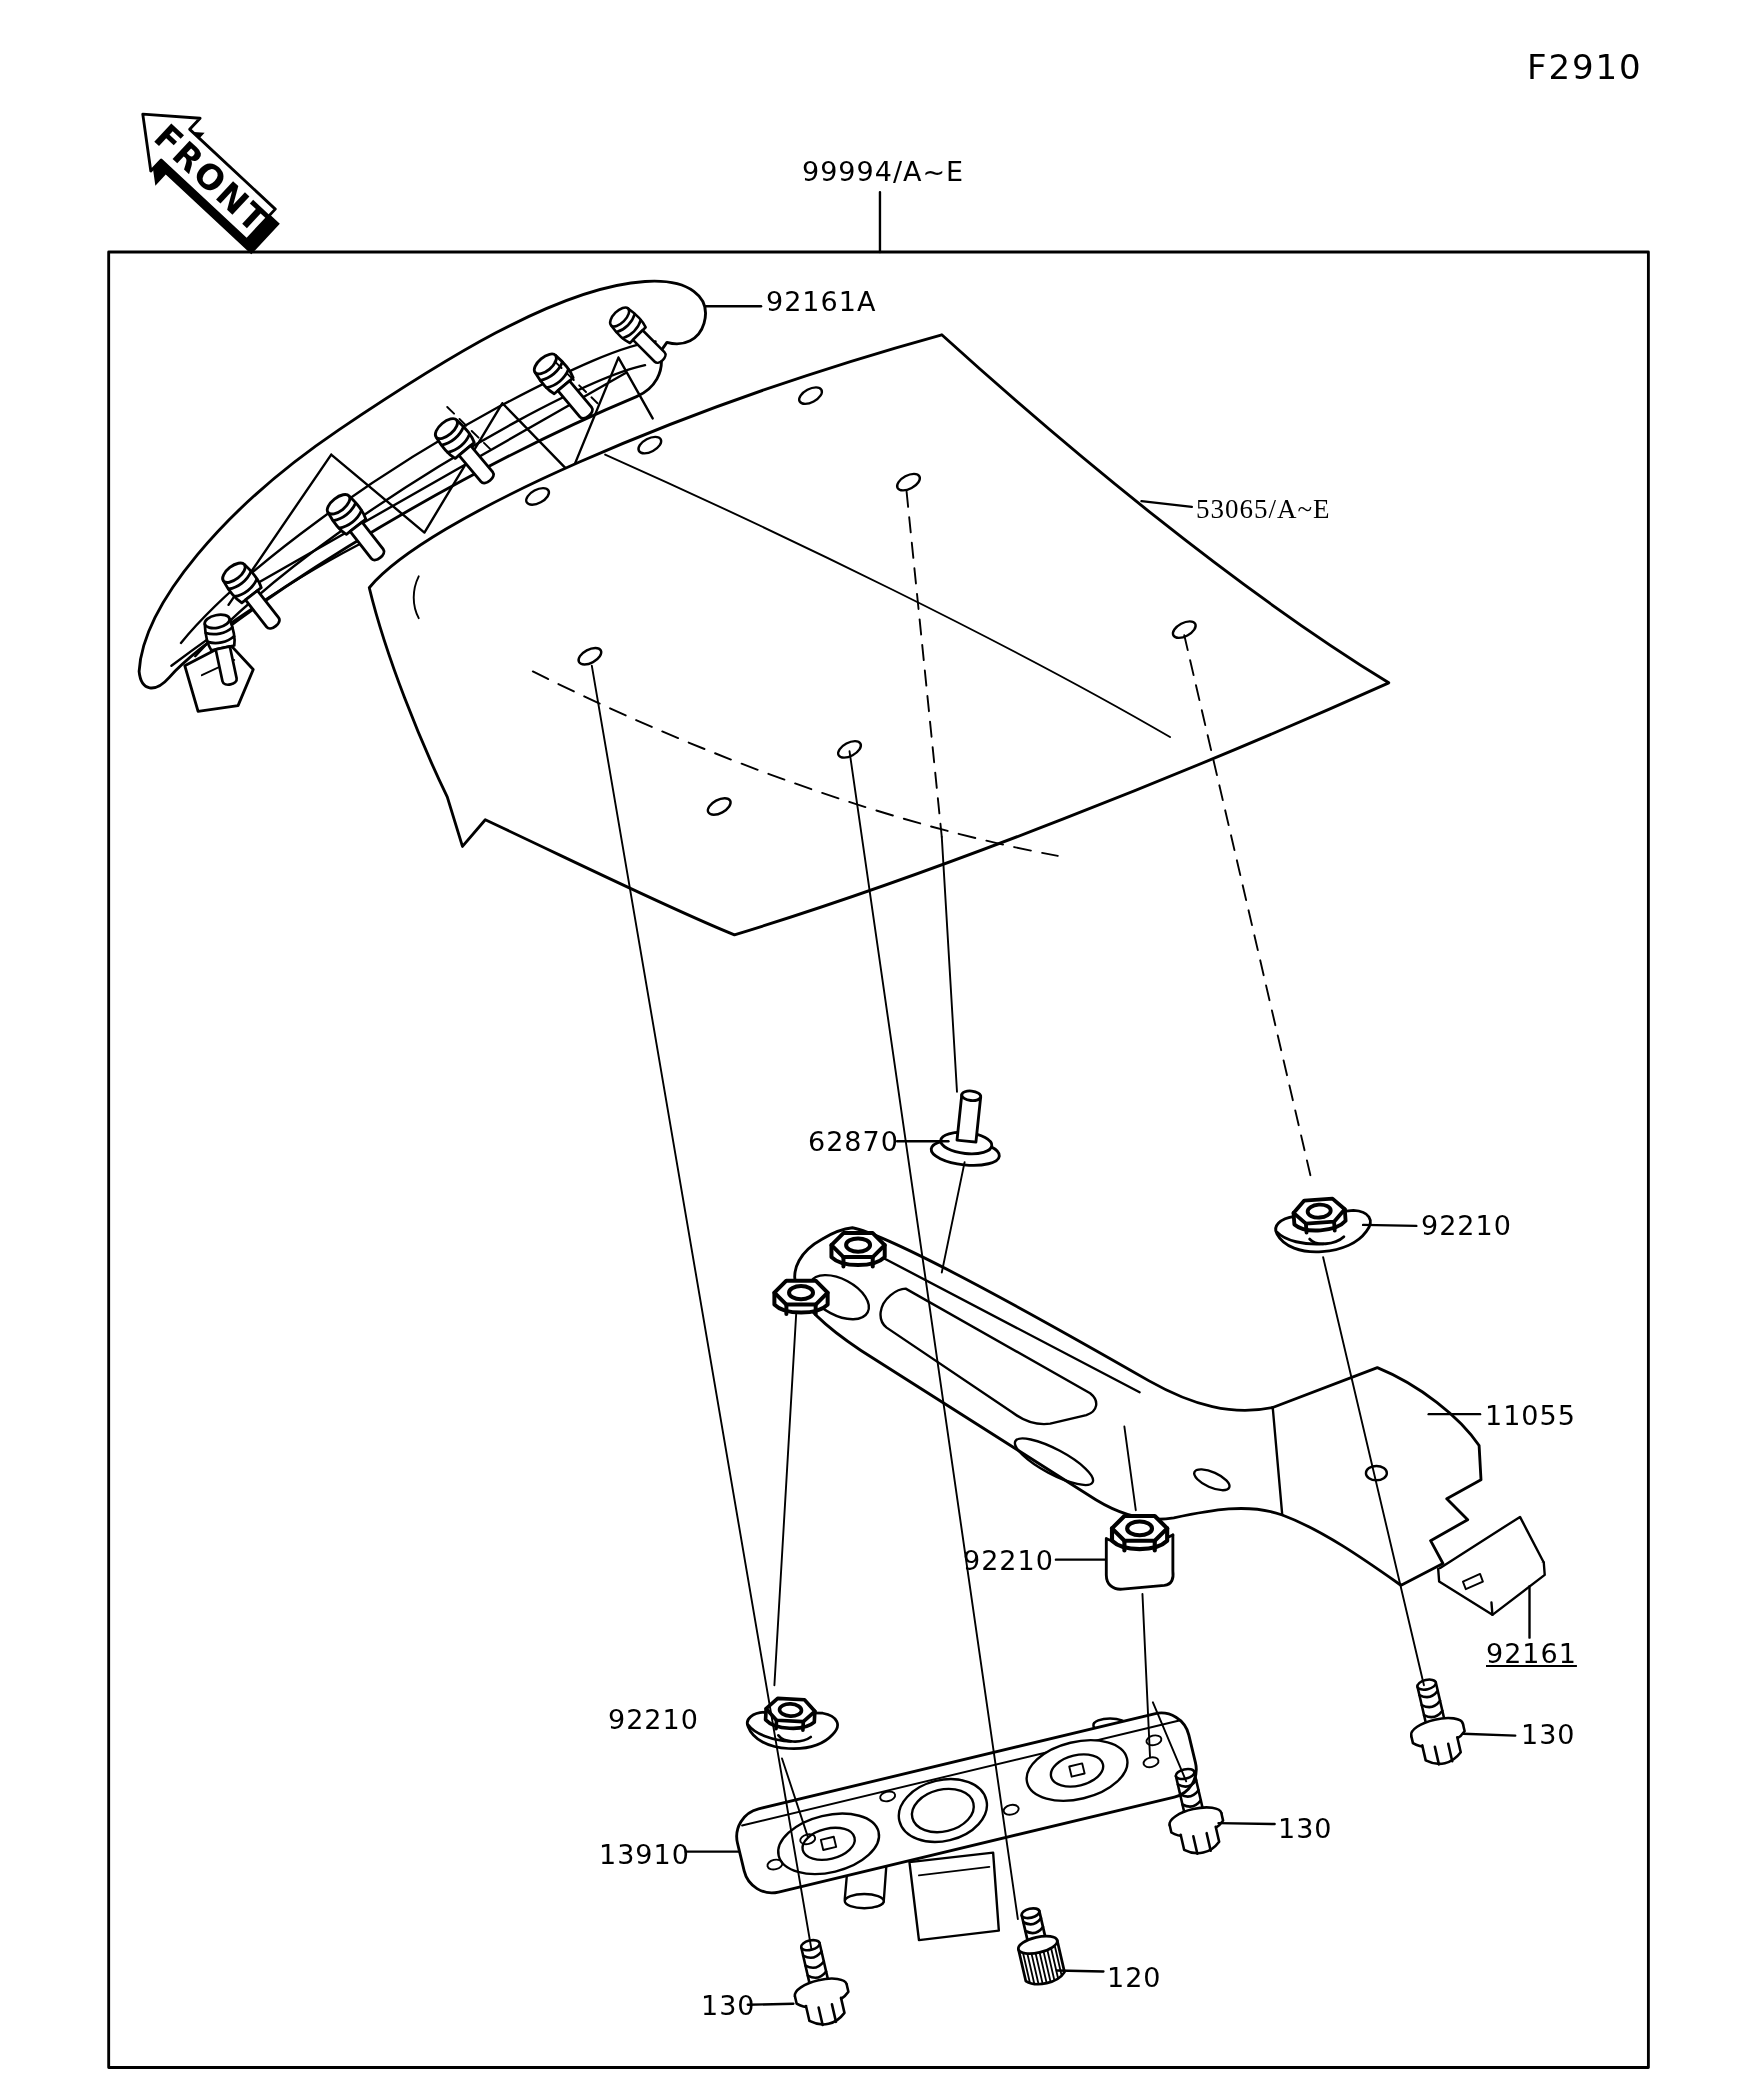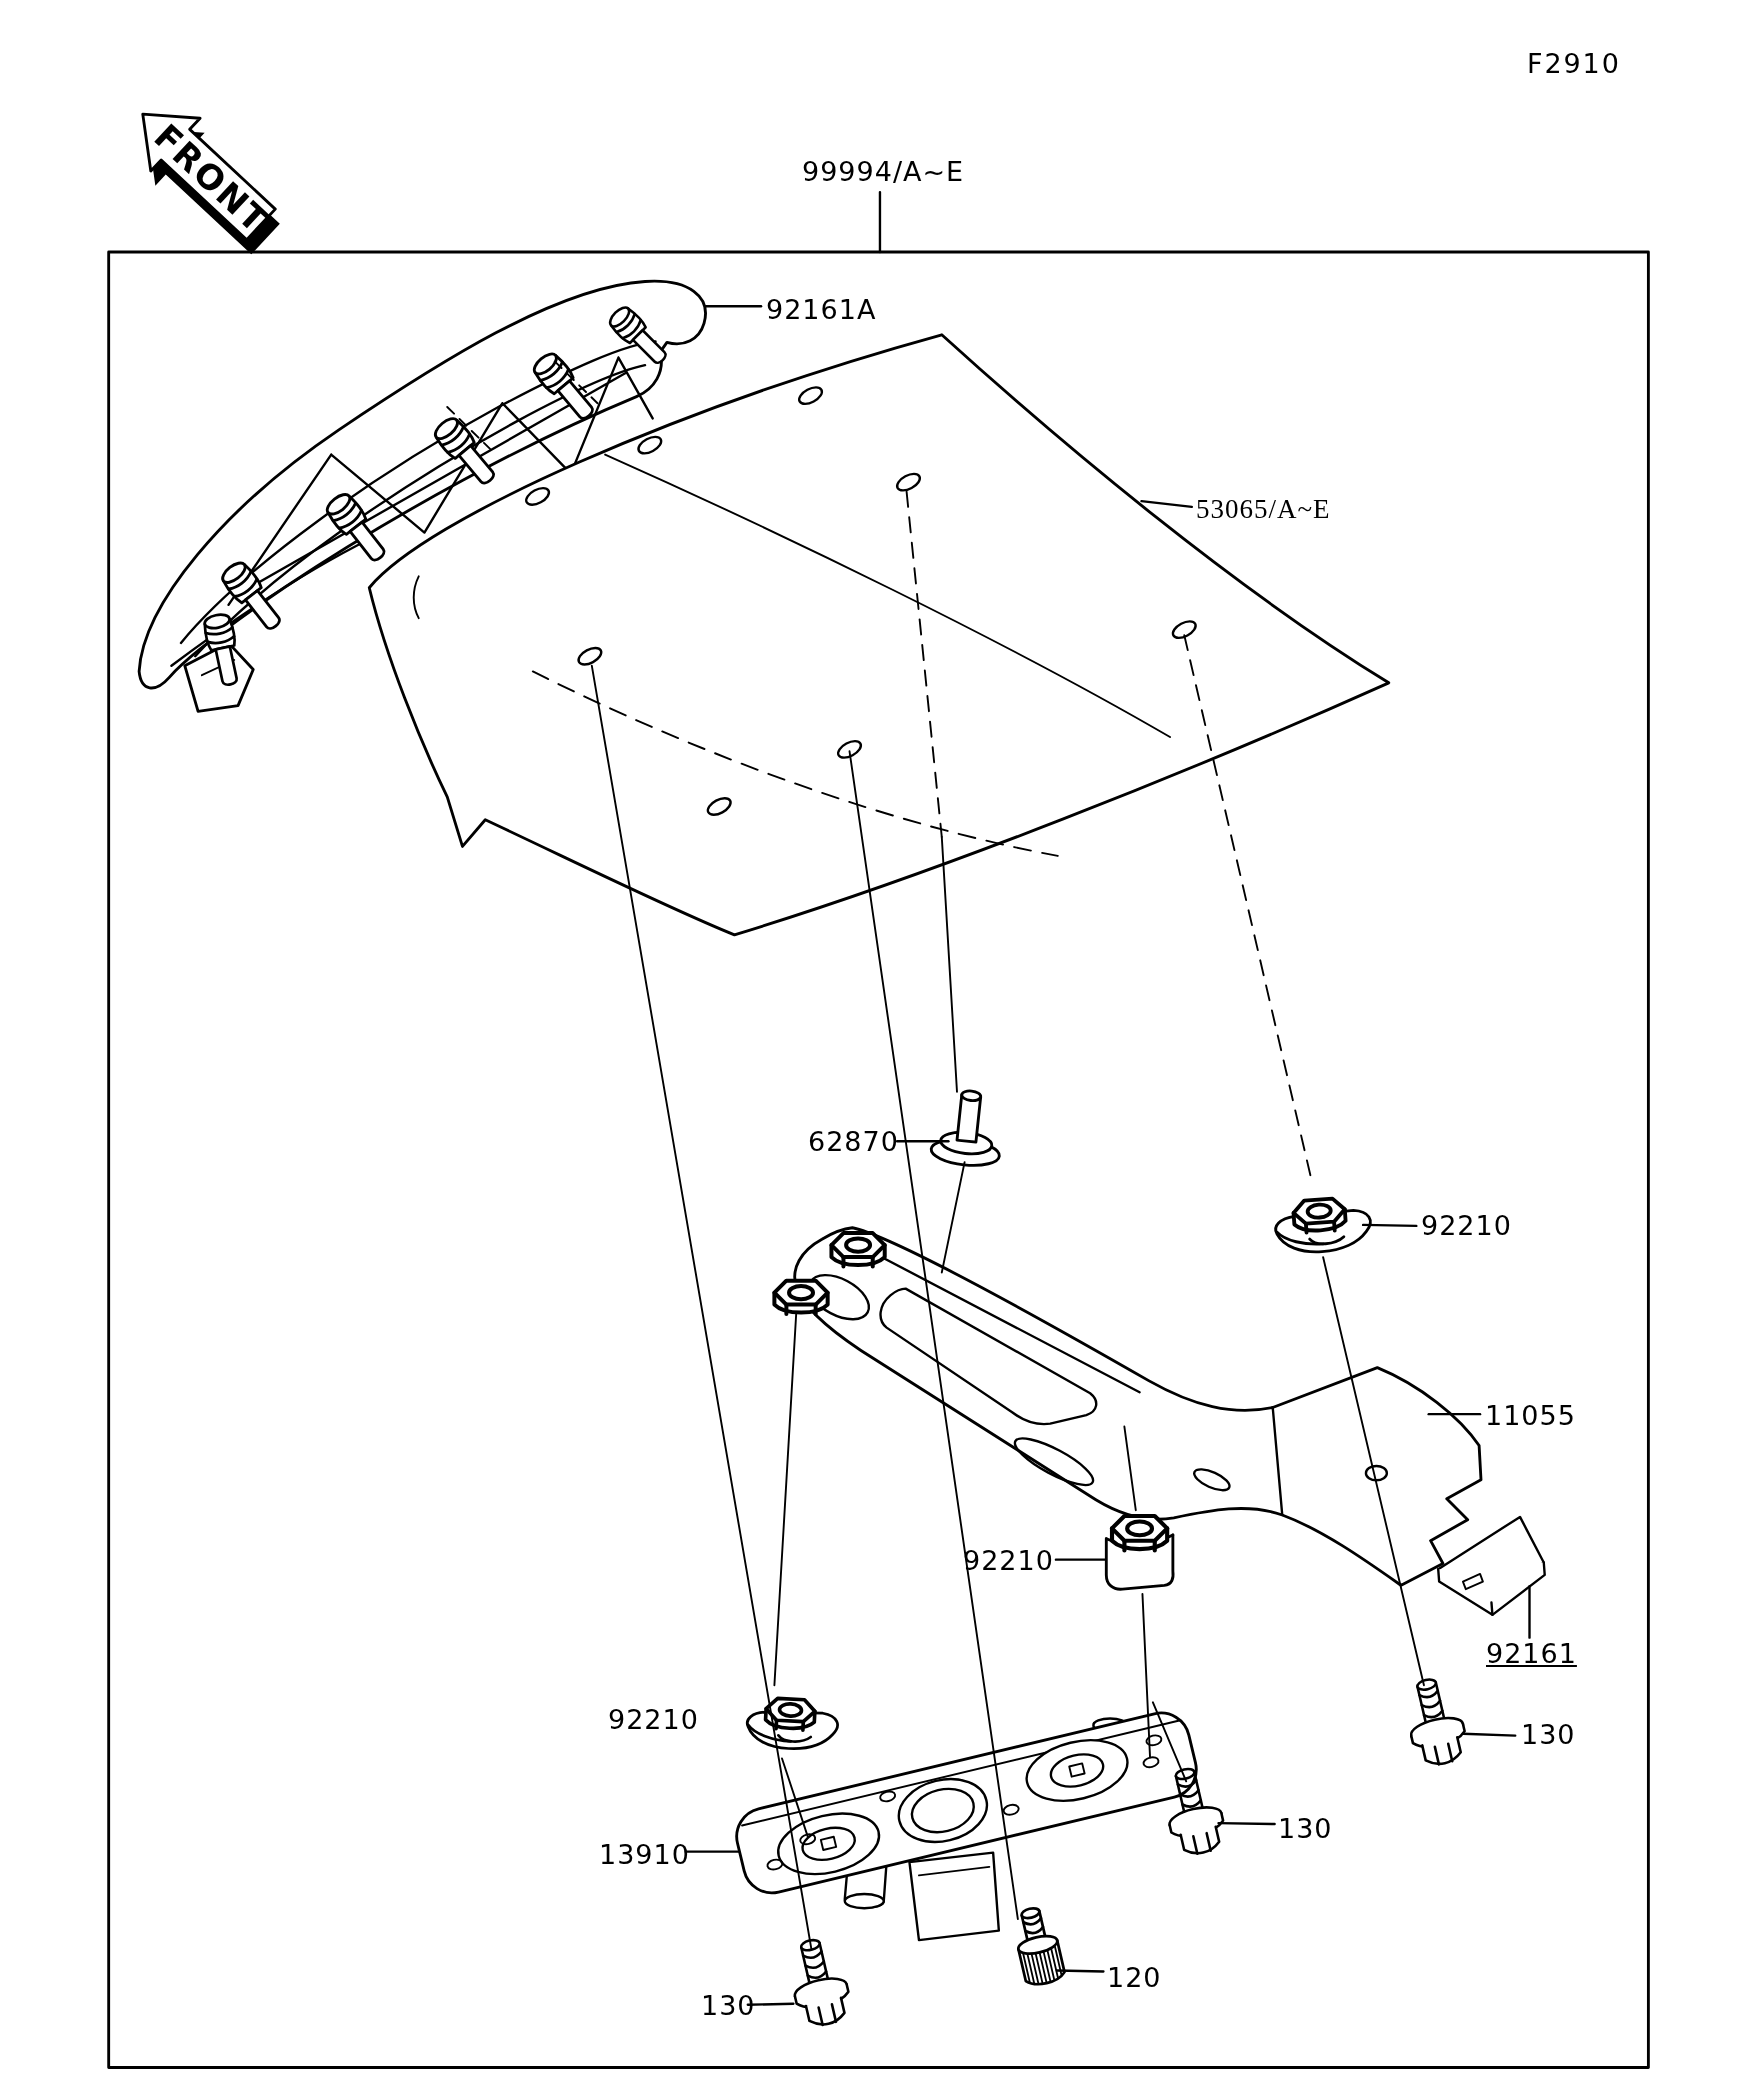--- a/index.html
+++ b/index.html
@@ -1,20 +1,20 @@
 <!DOCTYPE html>
 <html style="font-size:15px"><head>
 <meta charset="utf-8">
 <style>
   html,body{margin:0;padding:0;background:#ffffff;}
   .page{position:relative;width:1739px;height:2097px;background:#ffffff;overflow:hidden;
         font-family:"DejaVu Sans", sans-serif;color:#000;}
   .art{position:absolute;left:0;top:0;}
   .plabel{position:absolute;font-size:27px;line-height:1;letter-spacing:1px;white-space:nowrap;color:#000;}
-  .figcode{position:absolute;font-size:27px;line-height:1;letter-spacing:1.9px;color:#000;}
+  .figcode{position:absolute;font-size:34px;line-height:1;letter-spacing:1.9px;color:#000;}
 </style>
 </head>
 <body>
 
 <div class="page">
 
   <div class="figcode" style="left:1527px;top:50px;">F2910</div>
 
   <div class="plabel" style="left:802px;top:158px;">99994/A~E</div>
 
@@ -201,21 +201,21 @@
       <path d="M1608,1668 L1608,1722"></path>
       <path d="M1538,1823 L1593,1825"></path>
       <path d="M1281,1917 L1340,1918"></path>
       <path d="M721,1947 L776,1947"></path>
       <path d="M1111,2072 L1160,2073"></path>
       <path d="M786,2108 L834,2107"></path>
     </g>
   </svg>
 
   <div>
-    <div class="plabel" style="left:766px;top:296px;">92161A</div>
+    <div class="plabel" style="left:766px;top:288px;">92161A</div>
     <div class="plabel" style="left:1196px;top:496px;font-family:Liberation Serif, serif;">53065/A~E</div>
     <div class="plabel" style="left:808px;top:1128px;">62870</div>
     <div class="plabel" style="left:1421px;top:1212px;">92210</div>
     <div class="plabel" style="left:1485px;top:1402px;">11055</div>
     <div class="plabel" style="left:963px;top:1547px;">92210</div>
     <div class="plabel" style="left:1486px;top:1640px;text-decoration:underline;">92161</div>
     <div class="plabel" style="left:608px;top:1706px;">92210</div>
     <div class="plabel" style="left:1521px;top:1721px;">130</div>
     <div class="plabel" style="left:1278px;top:1815px;">130</div>
     <div class="plabel" style="left:599px;top:1841px;">13910</div>

